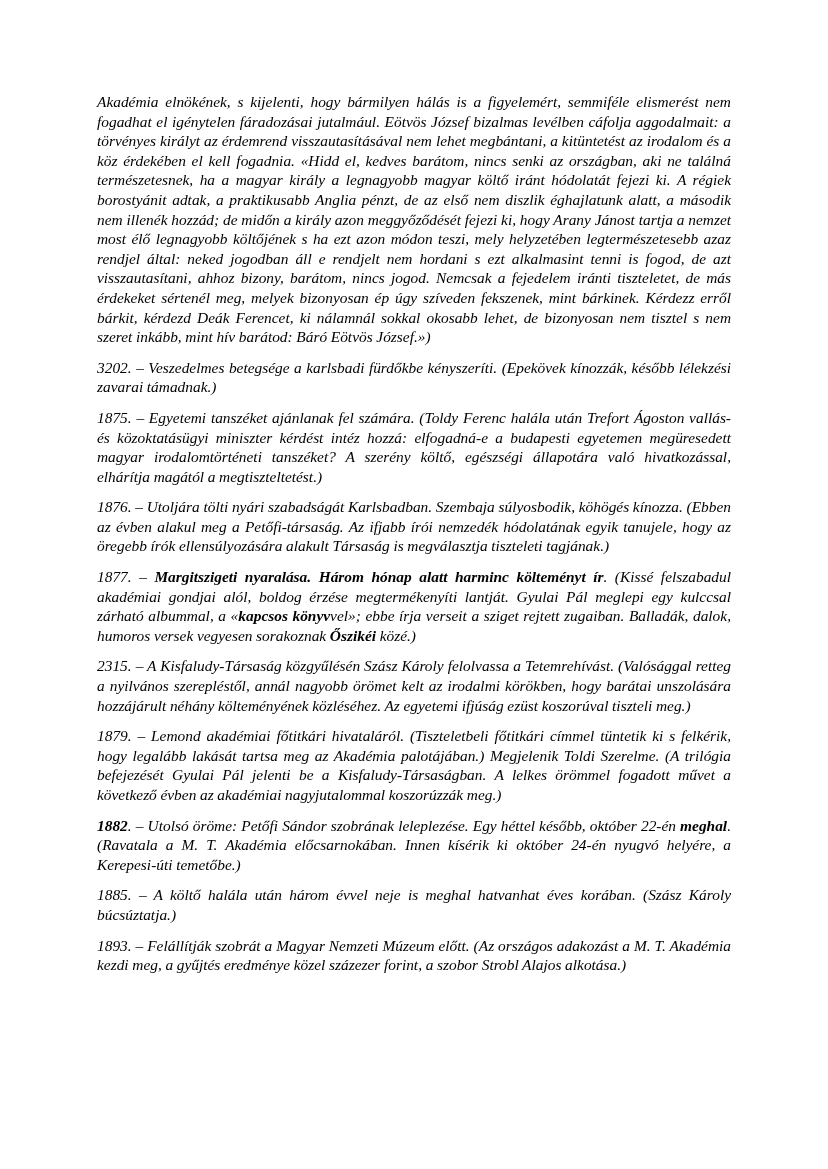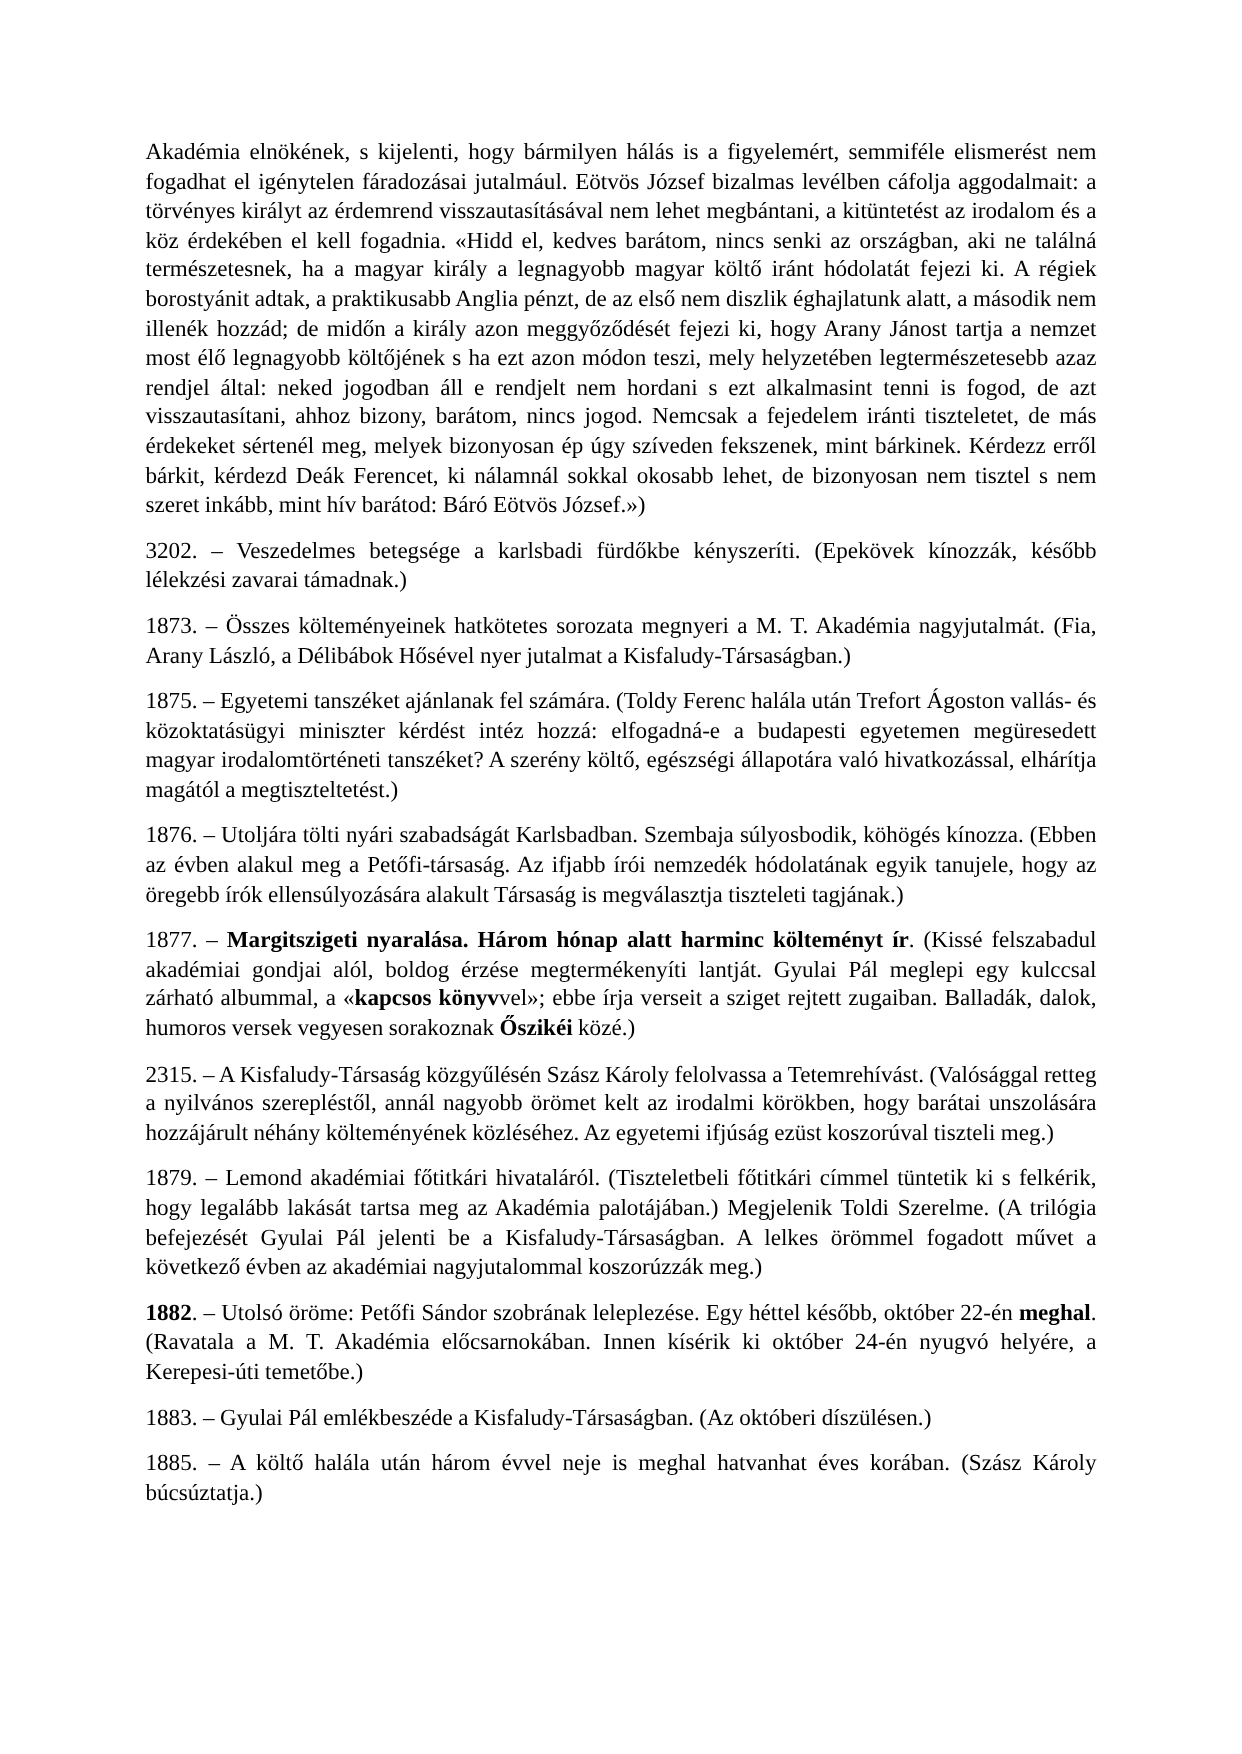--- a/index.html
+++ b/index.html
@@ -14,20 +14,21 @@
     font-family: "Liberation Serif", "DejaVu Serif", serif;
     color: #000000;
     -webkit-font-smoothing: antialiased;
   }
   .page {
     position: relative;
     width: 776px;
     height: 1169px;
     background: #ffffff;
     box-sizing: border-box;
+    font-style: italic;
   }
   .text-column {
     position: absolute;
     left: 97px;
     top: 92px;
     width: 634px;
   }
   p.para {
     margin: 0 0 11px 0;
     padding: 0;
@@ -46,23 +47,22 @@
     margin-top: 40px;
   }
 </style>
 </head>
 <body>
 
 <div class="page">
   <div class="text-column" id="text-column">
       <p class="para" id="intro-paragraph"><span>Akadémia elnökének, s kijelenti, hogy bármilyen hálás is a figyelemért, semmiféle elismerést nem fogadhat el igénytelen fáradozásai jutalmául. Eötvös József bizalmas levélben cáfolja aggodalmait: a törvényes királyt az érdemrend visszautasításával nem lehet megbántani, a kitüntetést az irodalom és a köz érdekében el kell fogadnia. «Hidd el, kedves barátom, nincs senki az országban, aki ne találná természetesnek, ha a magyar király a legnagyobb magyar költő iránt hódolatát fejezi ki. A régiek borostyánit adtak, a praktikusabb Anglia pénzt, de az első nem diszlik éghajlatunk alatt, a második nem illenék hozzád; de midőn a király azon meggyőződését fejezi ki, hogy Arany Jánost tartja a nemzet most élő legnagyobb költőjének s ha ezt azon módon teszi, mely helyzetében legtermészetesebb azaz rendjel által: neked jogodban áll e rendjelt nem hordani s ezt alkalmasint tenni is fogod, de azt visszautasítani, ahhoz bizony, barátom, nincs jogod. Nemcsak a fejedelem iránti tiszteletet, de más érdekeket sértenél meg, melyek bizonyosan ép úgy szíveden fekszenek, mint bárkinek. Kérdezz erről bárkit, kérdezd Deák Ferencet, ki nálamnál sokkal okosabb lehet, de bizonyosan nem tisztel s nem szeret inkább, mint hív barátod: Báró Eötvös József.»)</span></p>
       <p class="para" id="entry-1869"><span>3202. – Veszedelmes betegsége a karlsbadi fürdőkbe kényszeríti. (Epekövek kínozzák, később lélekzési zavarai támadnak.)</span></p>
-      <p class="para" id="entry-1873"><span>1873. – Összes költeményeinek hatkötetes sorozata megnyeri a M. T. Akadémia nagyjutalmát. (Fia, Arany László, a Délibábok Hősével nyer jutalmat a Kisfaludy-Társaságban.)</span></p>
       <p class="para" id="entry-1875"><span>1875. – Egyetemi tanszéket ajánlanak fel számára. (Toldy Ferenc halála után Trefort Ágoston vallás- és közoktatásügyi miniszter kérdést intéz hozzá: elfogadná-e a budapesti egyetemen megüresedett magyar irodalomtörténeti tanszéket? A szerény költő, egészségi állapotára való hivatkozással, elhárítja magától a megtiszteltetést.)</span></p>
       <p class="para" id="entry-1876"><span>1876. – Utoljára tölti nyári szabadságát Karlsbadban. Szembaja súlyosbodik, köhögés kínozza. (Ebben az évben alakul meg a Petőfi-társaság. Az ifjabb írói nemzedék hódolatának egyik tanujele, hogy az öregebb írók ellensúlyozására alakult Társaság is megválasztja tiszteleti tagjának.)</span></p>
       <p class="para" id="entry-1877"><span>1877. – </span><span class="b">Margitszigeti nyaralása. Három hónap alatt harminc költeményt ír</span><span>. (Kissé felszabadul akadémiai gondjai alól, boldog érzése megtermékenyíti lantját. Gyulai Pál meglepi egy kulccsal zárható albummal, a «</span><span class="b">kapcsos könyv</span><span>vel»; ebbe írja verseit a sziget rejtett zugaiban. Balladák, dalok, humoros versek vegyesen sorakoznak </span><span class="b">Őszikéi</span><span> közé.)</span></p>
       <p class="para" id="entry-1878"><span>2315. – A Kisfaludy-Társaság közgyűlésén Szász Károly felolvassa a Tetemrehívást. (Valósággal retteg a nyilvános szerepléstől, annál nagyobb örömet kelt az irodalmi körökben, hogy barátai unszolására hozzájárult néhány költeményének közléséhez. Az egyetemi ifjúság ezüst koszorúval tiszteli meg.)</span></p>
       <p class="para" id="entry-1879"><span>1879. – Lemond akadémiai főtitkári hivataláról. (Tiszteletbeli főtitkári címmel tüntetik ki s felkérik, hogy legalább lakását tartsa meg az Akadémia palotájában.) Megjelenik Toldi Szerelme. (A trilógia befejezését Gyulai Pál jelenti be a Kisfaludy-Társaságban. A lelkes örömmel fogadott művet a következő évben az akadémiai nagyjutalommal koszorúzzák meg.)</span></p>
       <p class="para" id="entry-1882"><span class="b">1882</span><span>. – Utolsó öröme: Petőfi Sándor szobrának leleplezése. Egy héttel később, október 22-én </span><span class="b">meghal</span><span>. (Ravatala a M. T. Akadémia előcsarnokában. Innen kísérik ki október 24-én nyugvó helyére, a Kerepesi-úti temetőbe.)</span></p>
-      <p class="para" id="entry-1883"><span>1883. – Gyulai Pál emlékbeszéde a Kisfaludy-Társaságban. (Az októberi díszülésen.)</span></p>
       <p class="para" id="entry-1885"><span>1885. – A költő halála után három évvel neje is meghal hatvanhat éves korában. (Szász Károly búcsúztatja.)</span></p>
+      <p class="para" id="entry-1893"><span>1893. – Felállítják szobrát a Magyar Nemzeti Múzeum előtt. (Az országos adakozást a M. T. Akadémia kezdi meg, a gyűjtés eredménye közel százezer forint, a szobor Strobl Alajos alkotása.)</span></p>
     </div>
 </div>
 
 </body></html>

